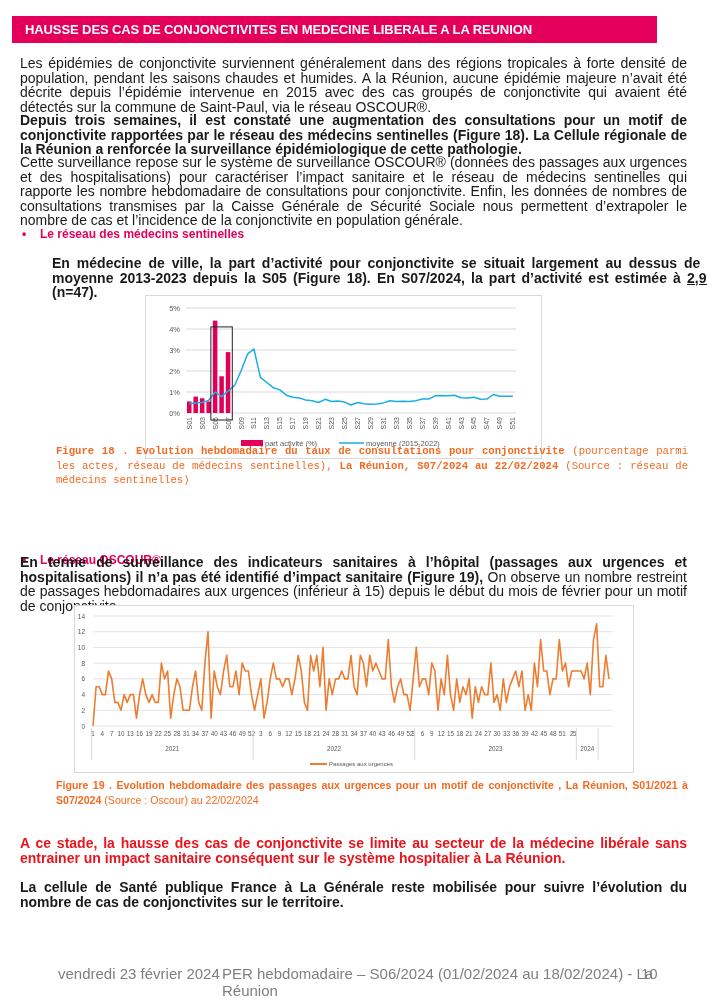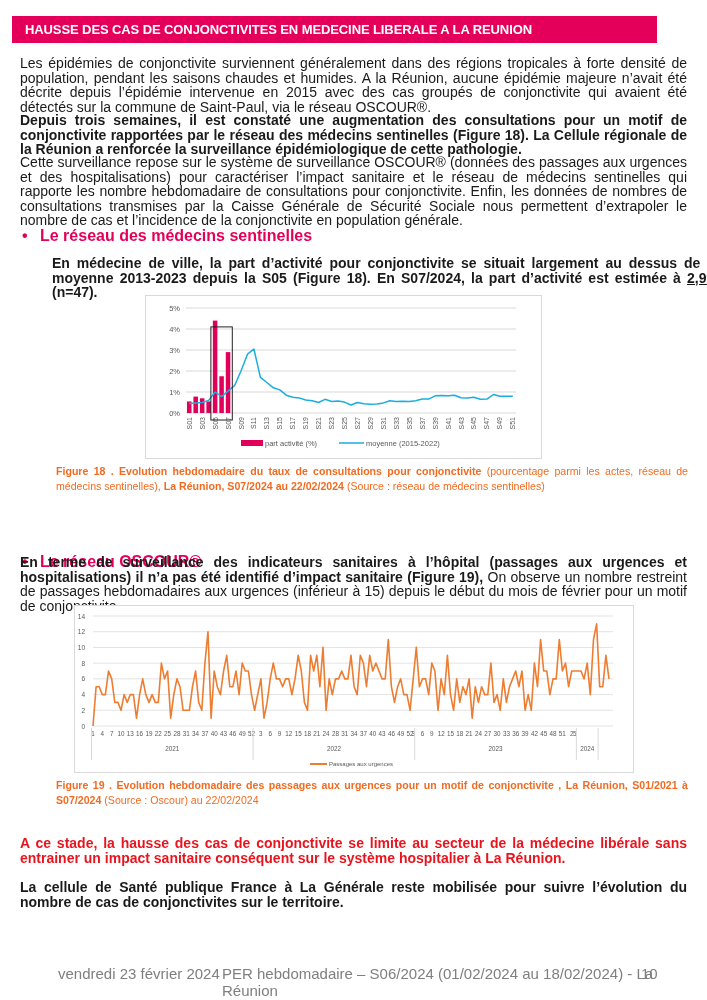--- a/index.html
+++ b/index.html
@@ -4,21 +4,21 @@
 <style>
   html, body { margin: 0; padding: 0; background: #ffffff; }
   body { width: 707px; height: 1000px; position: relative; overflow: hidden;
          font-family: "Liberation Sans", "DejaVu Sans", sans-serif; color: #222; }
   .banner { position: absolute; left: 12px; top: 16px; width: 645px; height: 27px;
             background: #e4005a; color: #fff; font-weight: bold; font-size: 13px;
             line-height: 27px; padding-left: 13px; box-sizing: border-box; letter-spacing: -0.1px; }
   .para { position: absolute; left: 20px; width: 667px; font-size: 14px; line-height: 14.6px;
           text-align: justify; color: #1a1a1a; }
   .bold { font-weight: bold; }
-  .section-head { position: absolute; left: 22px; font-size: 16px; font-weight: bold; color: #e4005a; }
+  .section-head { position: absolute; left: 22px; font-size: 12px; font-weight: bold; color: #e4005a; }
   .section-head .bullet { display: inline-block; width: 18px; }
   .underline { text-decoration: underline; }
   .caption { position: absolute; left: 56px; width: 632px; font-size: 10.6px; line-height: 14.6px;
              color: #f26b21; text-align: justify; }
   .caption b { font-weight: bold; }
   .red { color: #e8151e; }
   .chart-box { position: absolute; border: 1px solid #d9d9d9; background: #fff; }
   .footer { position: absolute; top: 965px; font-size: 15px; color: #7f7f7f; }
   svg text { font-family: "Liberation Sans", "DejaVu Sans", sans-serif; }
 </style>
@@ -90,21 +90,21 @@
       <text x="0" y="0" font-size="7" fill="#595959" text-anchor="end" transform="translate(356.3235294117647,121) rotate(-90)">S49</text>
       <text x="0" y="0" font-size="7" fill="#595959" text-anchor="end" transform="translate(369.2647058823529,121) rotate(-90)">S51</text>
       <rect x="64.88235294117646" y="30.900000000000006" width="21.411764705882355" height="93.1" fill="none" stroke="#222" stroke-width="1"></rect>
       <rect x="95" y="144" width="22" height="6" fill="#e0005a"></rect>
       <text x="119" y="150" font-size="7.5" fill="#595959">part activité (%)</text>
       <line x1="193" x2="218" y1="147" y2="147" stroke="#1aaee0" stroke-width="1.5"></line>
       <text x="220" y="150" font-size="7.5" fill="#595959">moyenne (2015-2022)</text>
     </svg>
 </div>
 
-<div class="caption" style="top:464px;">
+<div class="caption" style="top:444px;font-family:Liberation Mono, monospace;">
   <b>Figure 18 . Evolution hebdomadaire du taux de consultations pour conjonctivite</b><span> (pourcentage parmi les actes, réseau de médecins sentinelles), </span><b>La Réunion, S07/2024 au 22/02/2024</b><span> (Source : réseau de médecins sentinelles)</span>
 </div>
 
 <div class="section-head" style="top:553px;">
   <span class="bullet">•</span><span>Le réseau OSCOUR®</span>
 </div>
 
 <div class="para" style="top:555px;">
   <span class="bold">En terme de surveillance des indicateurs sanitaires à l’hôpital (passages aux urgences et hospitalisations) il n’a pas été identifié d’impact sanitaire (Figure 19),</span><span>  On observe un nombre restreint de passages hebdomadaires aux urgences (inférieur à 15) depuis le début du mois de février pour un motif de conjonctivite.</span>
 </div>

